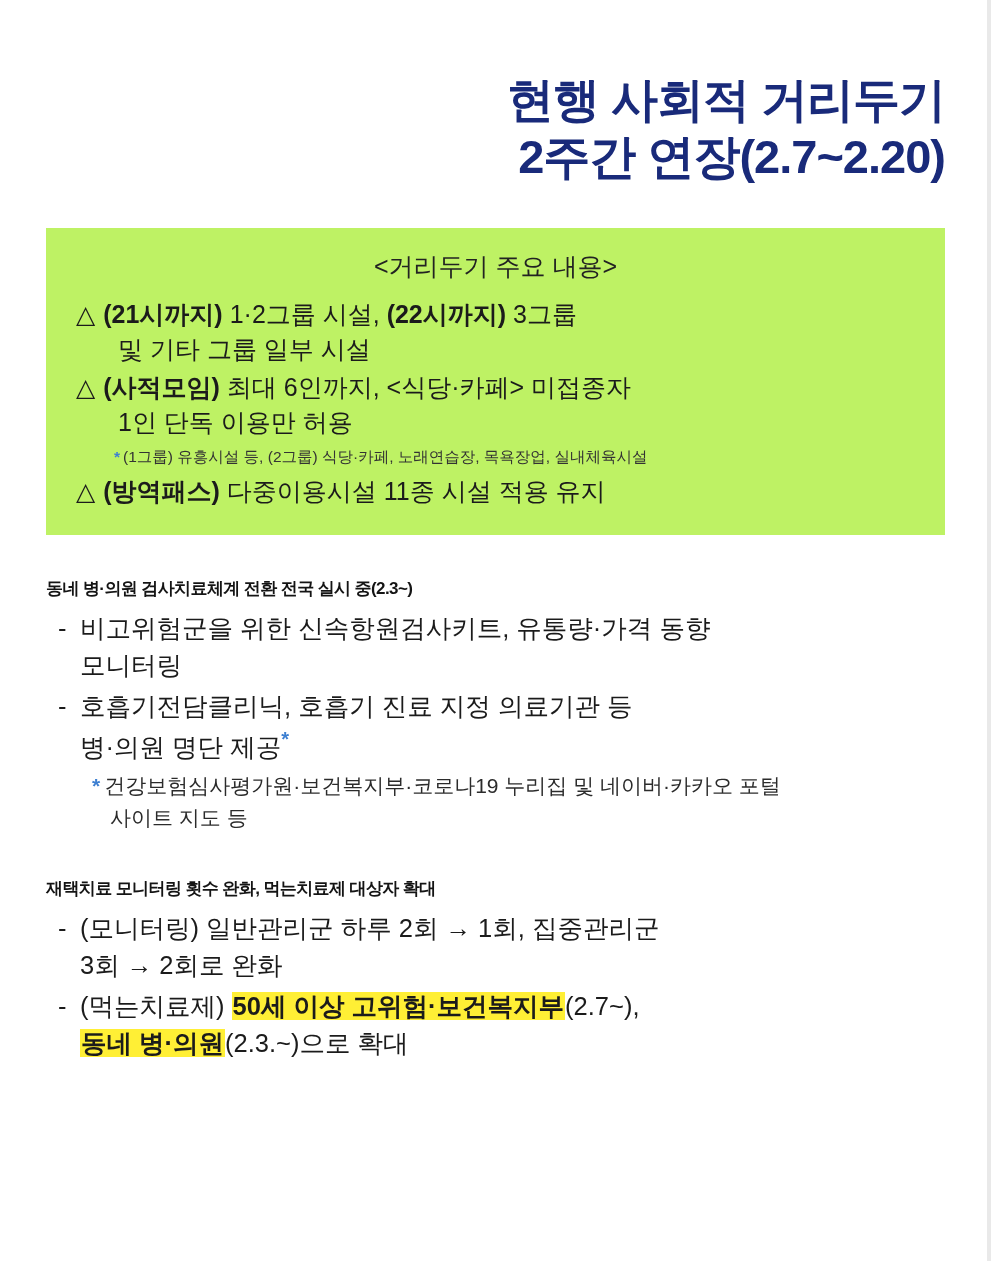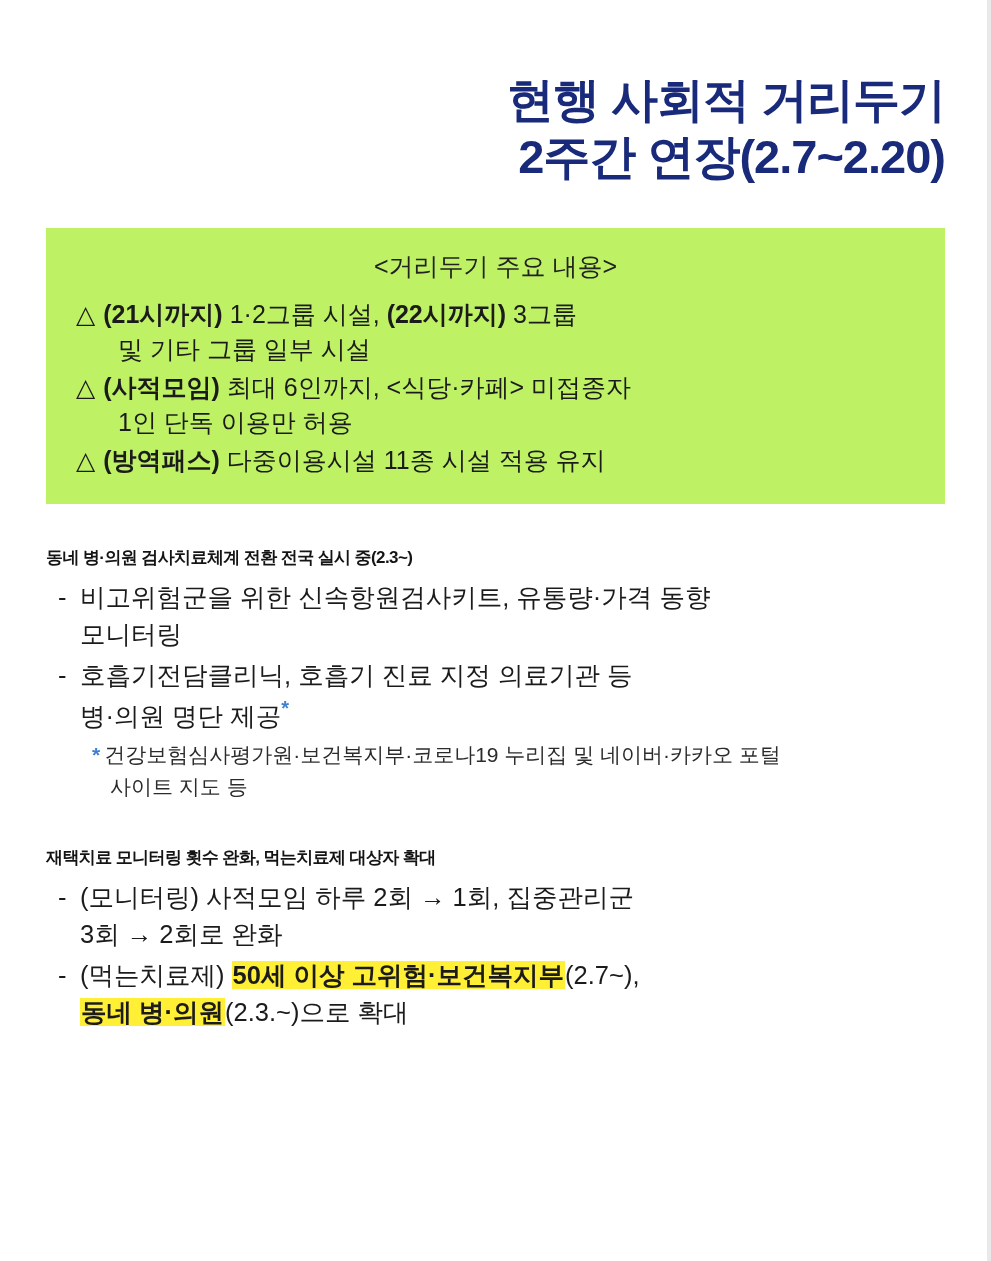--- a/index.html
+++ b/index.html
@@ -164,20 +164,23 @@
     <div class="box-item">
       <span class="tri">△</span><span class="bold">(21시까지)</span><span> 1·2그룹 시설, </span><span class="bold">(22시까지)</span><span> 3그룹</span>
       <span class="ind">및 기타 그룹 일부 시설</span>
     </div>
 
     <div class="box-item">
       <span class="tri">△</span><span class="bold">(사적모임)</span><span> 최대 6인까지, &lt;식당·카페&gt; 미접종자</span>
       <span class="ind">1인 단독 이용만 허용</span>
     </div>
 
+    <div class="footnote">
+      <span class="star">*</span><span>(1그룹) 유흥시설 등, (2그룹) 식당·카페, 노래연습장, 목욕장업, 실내체육시설</span>
+    </div>
 
     <div class="box-item">
       <span class="tri">△</span><span class="bold">(방역패스)</span><span> 다중이용시설 11종 시설 적용 유지</span>
     </div>
   </div>
 
   <div class="section">
     <div class="section-title">동네 병·의원 검사치료체계 전환 전국 실시 중(2.3~)</div>
 
     <div class="bullet">
@@ -201,21 +204,21 @@
       <span style="padding-left:18px;display:inline-block;">사이트 지도 등</span>
     </div>
   </div>
 
   <div class="section">
     <div class="section-title">재택치료 모니터링 횟수 완화, 먹는치료제 대상자 확대</div>
 
     <div class="bullet">
       <span class="dash">-</span>
       <span class="btext">
-        <span>(모니터링) 사적모임 하루 2회 → 1회, 집중관리군</span><br>
+        <span>(모니터링) 일반관리군 하루 2회 → 1회, 집중관리군</span><br>
         <span>3회 → 2회로 완화</span>
       </span>
     </div>
 
     <div class="bullet">
       <span class="dash">-</span>
       <span class="btext">
         <span>(먹는치료제) </span><span class="hl">50세 이상 고위험·보건복지부</span><span>(2.7~),</span><br>
         <span class="hl">동네 병·의원</span><span>(2.3.~)으로 확대</span>
       </span>

